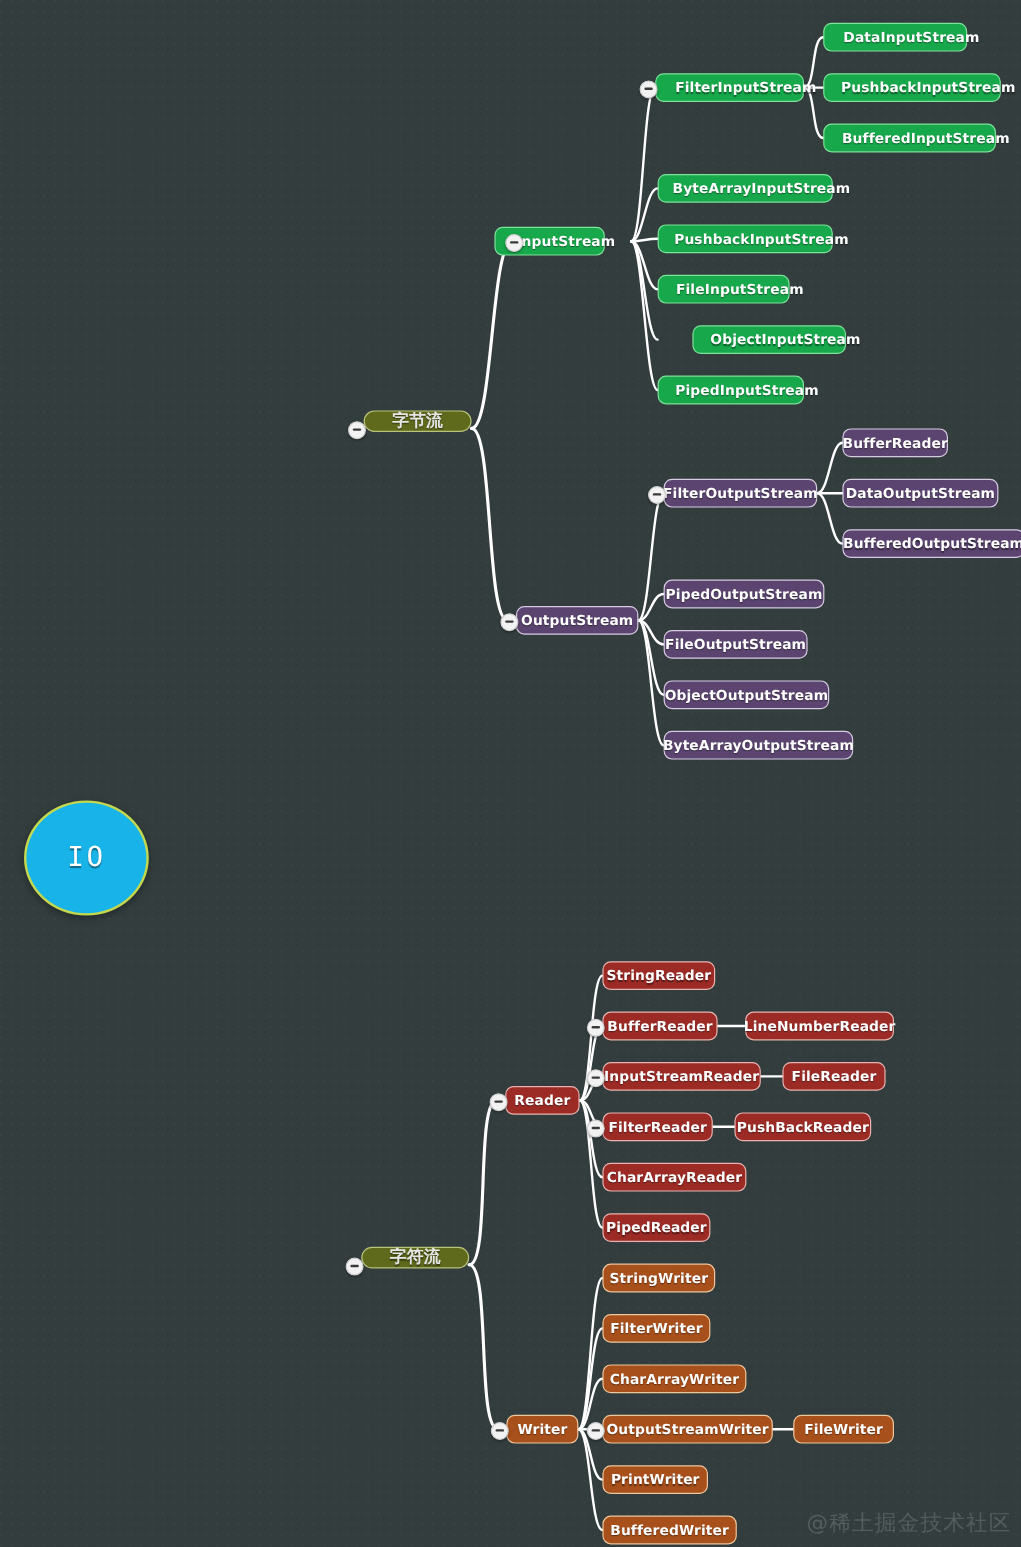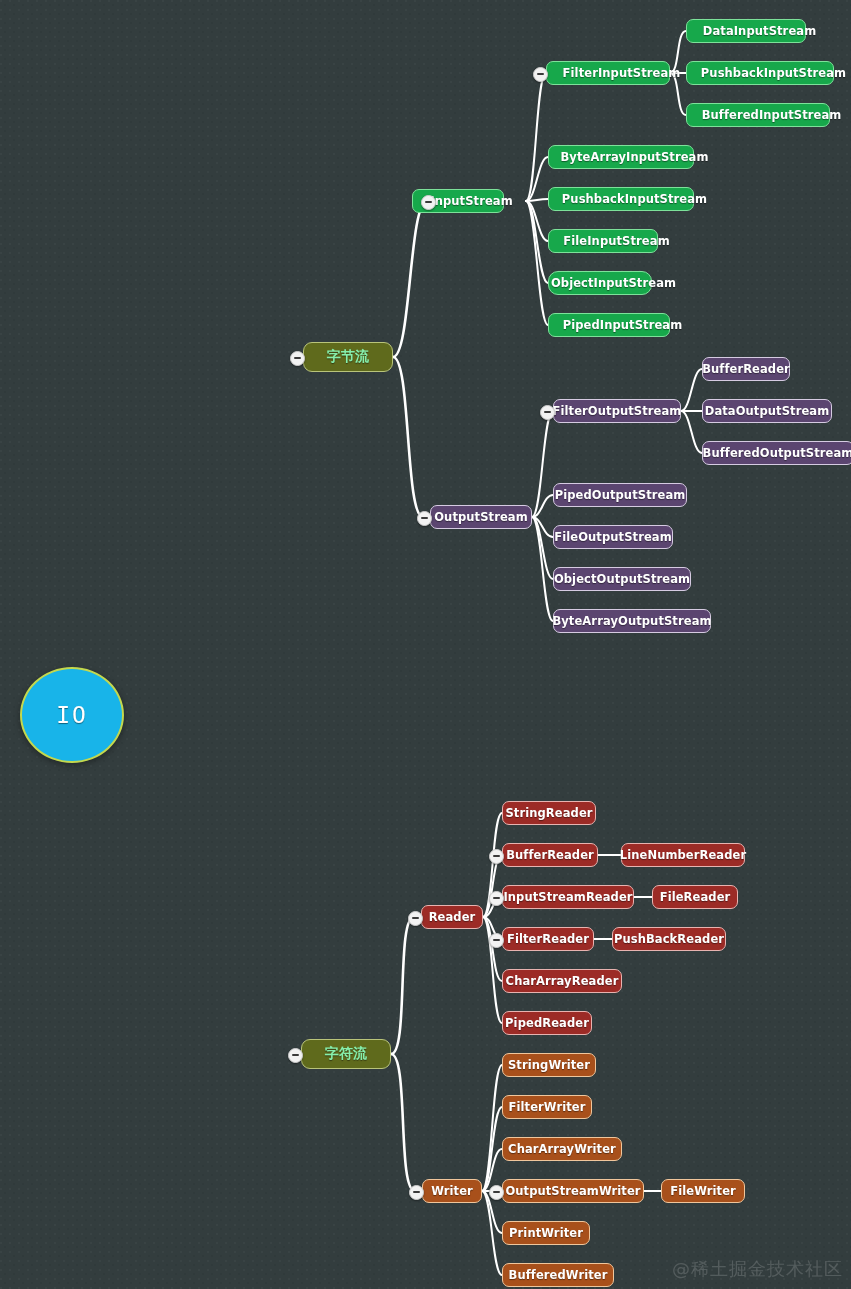--- a/index.html
+++ b/index.html
@@ -28,22 +28,22 @@
     padding:0 9px;
     font-size:11.5px;
     font-weight:700;
   }
   
   .t-green  {background:#17a84b;border:1.5px solid #7de29a;padding-left:36px;}
   .t-purple {background:#5b4570;border:1.5px solid #d6cbe2;}
   .t-red    {background:#9c2b26;border:1.5px solid #e8b3b0;}
   .t-orange {background:#a8501b;border:1.5px solid #f0c69c;}
   .t-olive  {background:#5f6a1c;border:1.5px solid #b9c47a;
-             height:30px;padding:0 16px;font-size:14px;border-radius:9px;
-             color:#86efac;}
+             height:18px;padding:0 16px;font-size:14px;border-radius:9px;
+             color:#e5e5e5;}
   .t-root{
     background:#18b4e9;border:2px solid #c3d84e;
     border-radius:50%;
     width:104px;height:96px;height:96px;
     font-size:23px;font-weight:400;
     font-family:"DejaVu Sans Mono","Liberation Mono",monospace;
     letter-spacing:2px;
     padding:0;
     box-shadow:0 2px 6px rgba(0,0,0,.35);
   }
@@ -118,21 +118,21 @@
       <div class="node t-green" style="left: 412px; top: 189px; width: 92px;">InputStream</div>
       <div class="toggle" style="left: 420.5px; top: 194.5px;"></div>
       <div class="node t-green" style="left: 546px; top: 61px; width: 124px;">FilterInputStream</div>
       <div class="toggle" style="left: 532.5px; top: 66.5px;"></div>
       <div class="node t-green" style="left: 686px; top: 19px; width: 120px;">DataInputStream</div>
       <div class="node t-green" style="left: 686px; top: 61px; width: 148px;">PushbackInputStream</div>
       <div class="node t-green" style="left: 686px; top: 103px; width: 144px;">BufferedInputStream</div>
       <div class="node t-green" style="left: 548px; top: 145px; width: 146px;">ByteArrayInputStream</div>
       <div class="node t-green" style="left: 548px; top: 187px; width: 146px;">PushbackInputStream</div>
       <div class="node t-green" style="left: 548px; top: 229px; width: 110px;">FileInputStream</div>
-      <div class="node t-green" style="left: 548px; top: 271px; width: 104px; border-radius: 10px;">ObjectInputStream</div>
+      <div class="node t-green" style="left: 577px; top: 271px; width: 128px;">ObjectInputStream</div>
       <div class="node t-green" style="left: 548px; top: 313px; width: 122px;">PipedInputStream</div>
       <div class="node t-purple" style="left: 430px; top: 505px; width: 102px;">OutputStream</div>
       <div class="toggle" style="left: 416.5px; top: 510.5px;"></div>
       <div class="node t-purple" style="left: 553px; top: 399px; width: 128px;">FilterOutputStream</div>
       <div class="toggle" style="left: 539.5px; top: 404.5px;"></div>
       <div class="node t-purple" style="left: 702px; top: 357px; width: 88px;">BufferReader</div>
       <div class="node t-purple" style="left: 702px; top: 399px; width: 130px;">DataOutputStream</div>
       <div class="node t-purple" style="left: 702px; top: 441px; width: 152px;">BufferedOutputStream</div>
       <div class="node t-purple" style="left: 553px; top: 483px; width: 134px;">PipedOutputStream</div>
       <div class="node t-purple" style="left: 553px; top: 525px; width: 120px;">FileOutputStream</div>

